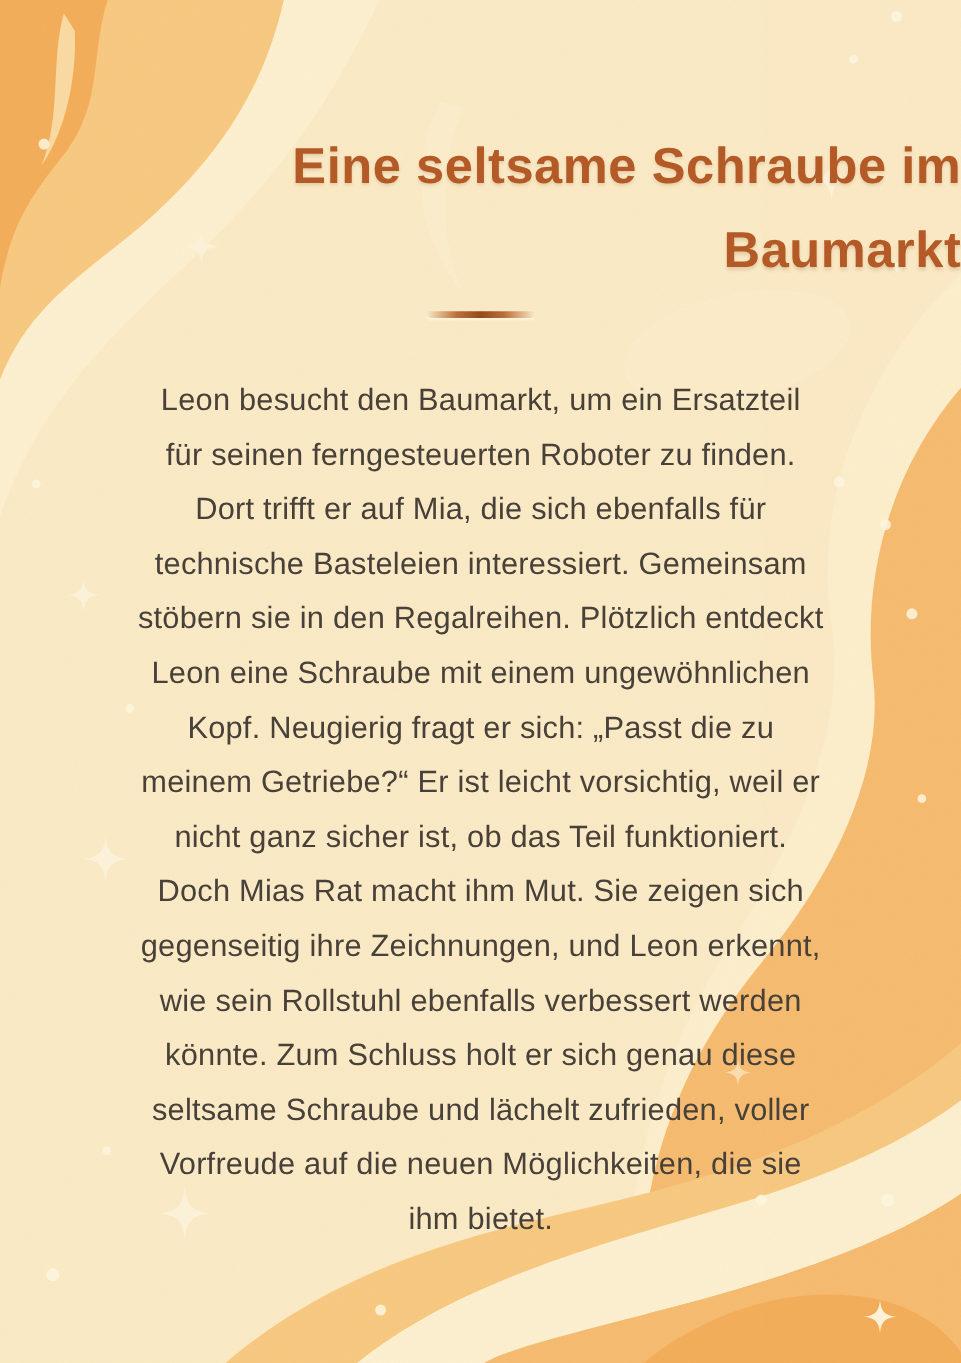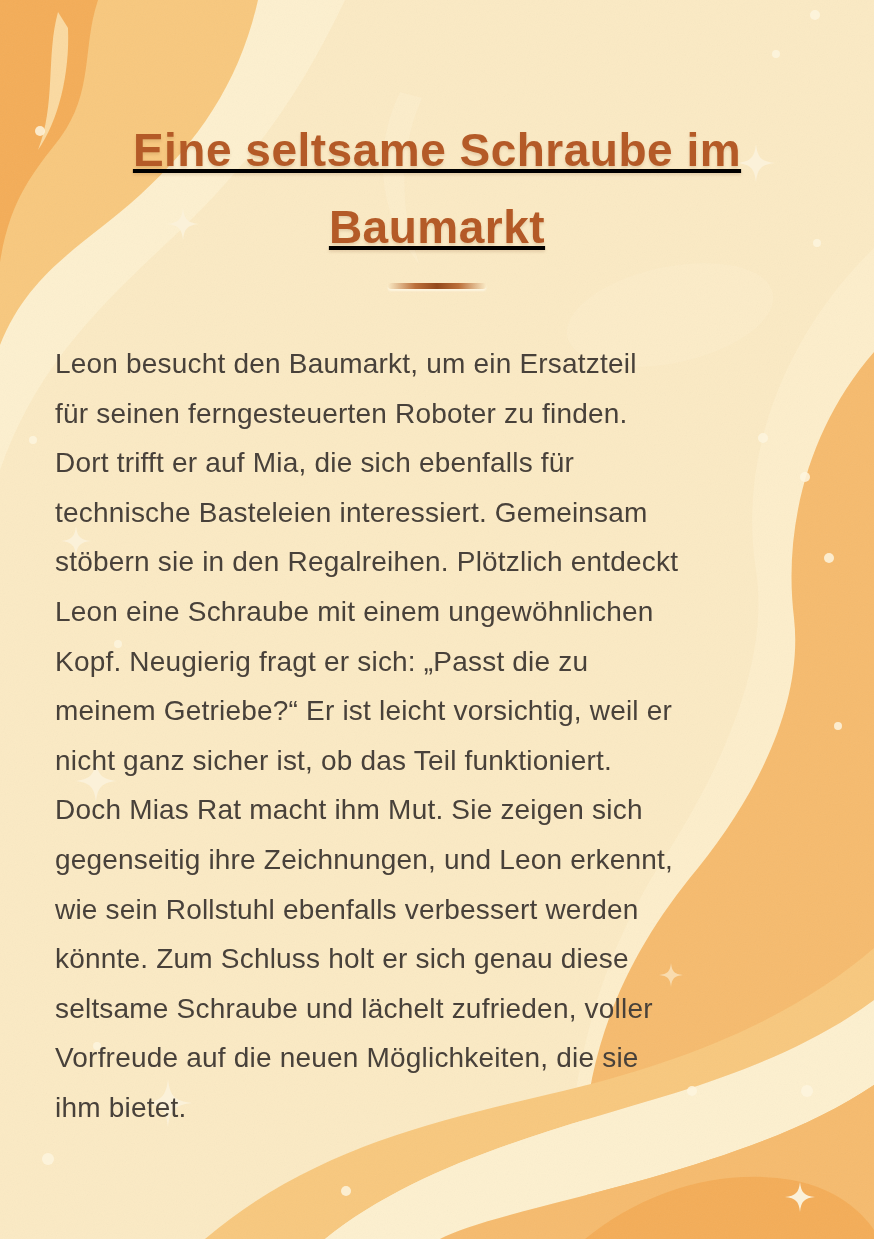--- a/index.html
+++ b/index.html
@@ -30,21 +30,21 @@
   .w-pale{fill:var(--wave-pale-cream,#fdeecb);}
   .w-light{fill:var(--wave-light-orange,#f8c87e);}
   .w-medium{fill:var(--wave-medium-orange,#f6bb6e);}
   .w-deep{fill:var(--wave-deep-orange,#f4ad58);}
   .w-crescent{fill:var(--wave-crescent,#fbe2ae);}
   .sparkle{fill:var(--sparkle,#fbf1d9);}
   .sparkle-dot{fill:#fdf4de;opacity:.85;}
 
   header.title-block{
     position:absolute;top:112px;left:0;right:0;
-    text-align:center;z-index:3;text-decoration:underline;
+    text-align:right;z-index:3;
   }
   h1.title{
     margin:0;
     font-size:46px;
     line-height:77px;
     font-weight:bold;
     letter-spacing:.5px;
     color:var(--title-text,#b45a27);
     white-space:pre-line;
     text-shadow:0 2px 3px rgba(120,60,20,.16);
@@ -63,20 +63,21 @@
     box-shadow:0 2px 2px rgba(255,252,240,.65);
     z-index:3;
   }
   main.story{
     position:absolute;top:339px;left:50%;
     transform:translateX(-50%);
     width:764px;z-index:3;
   }
   p.story-text{
     margin:0;
+    text-align:center;
     font-size:28px;
     line-height:49.6px;
     letter-spacing:.2px;
     color:var(--body-text,#48413a);
     white-space:pre-line;
   }
 </style>
 </head>
 <body>
 

